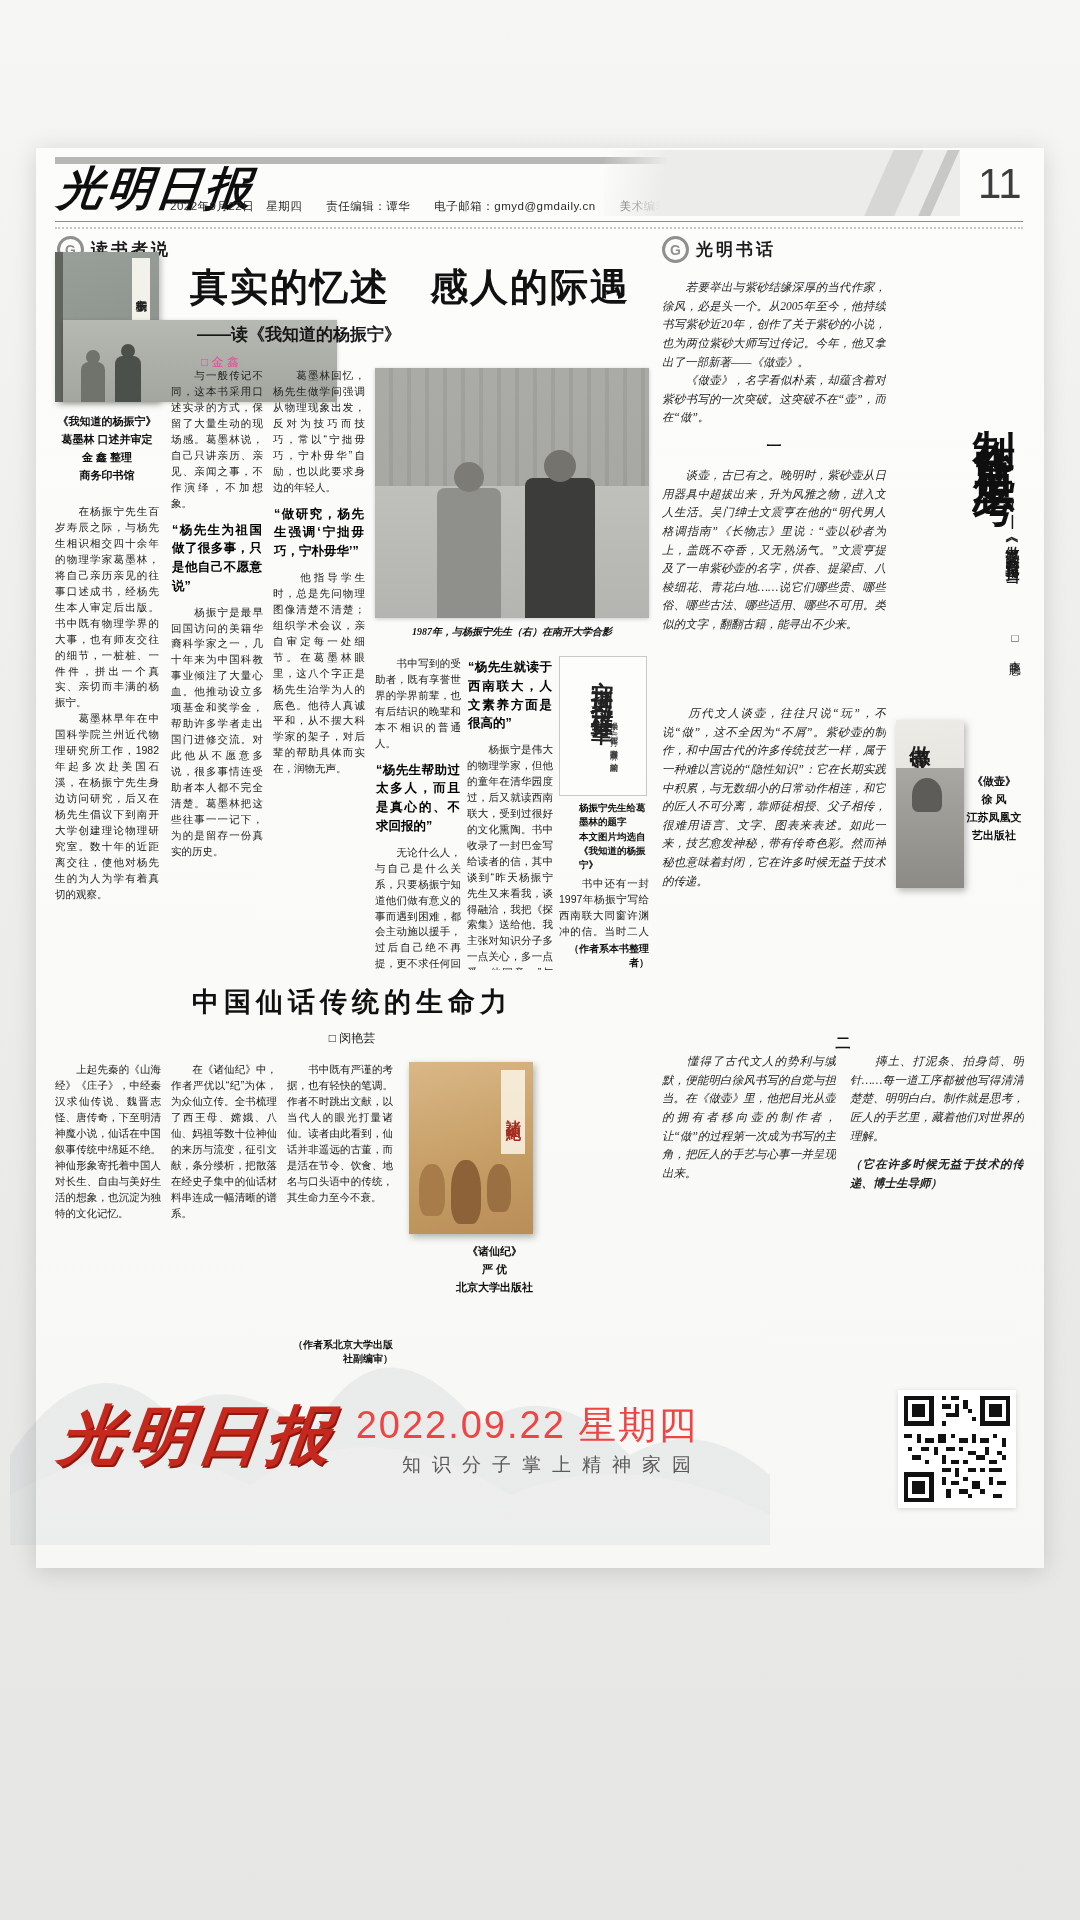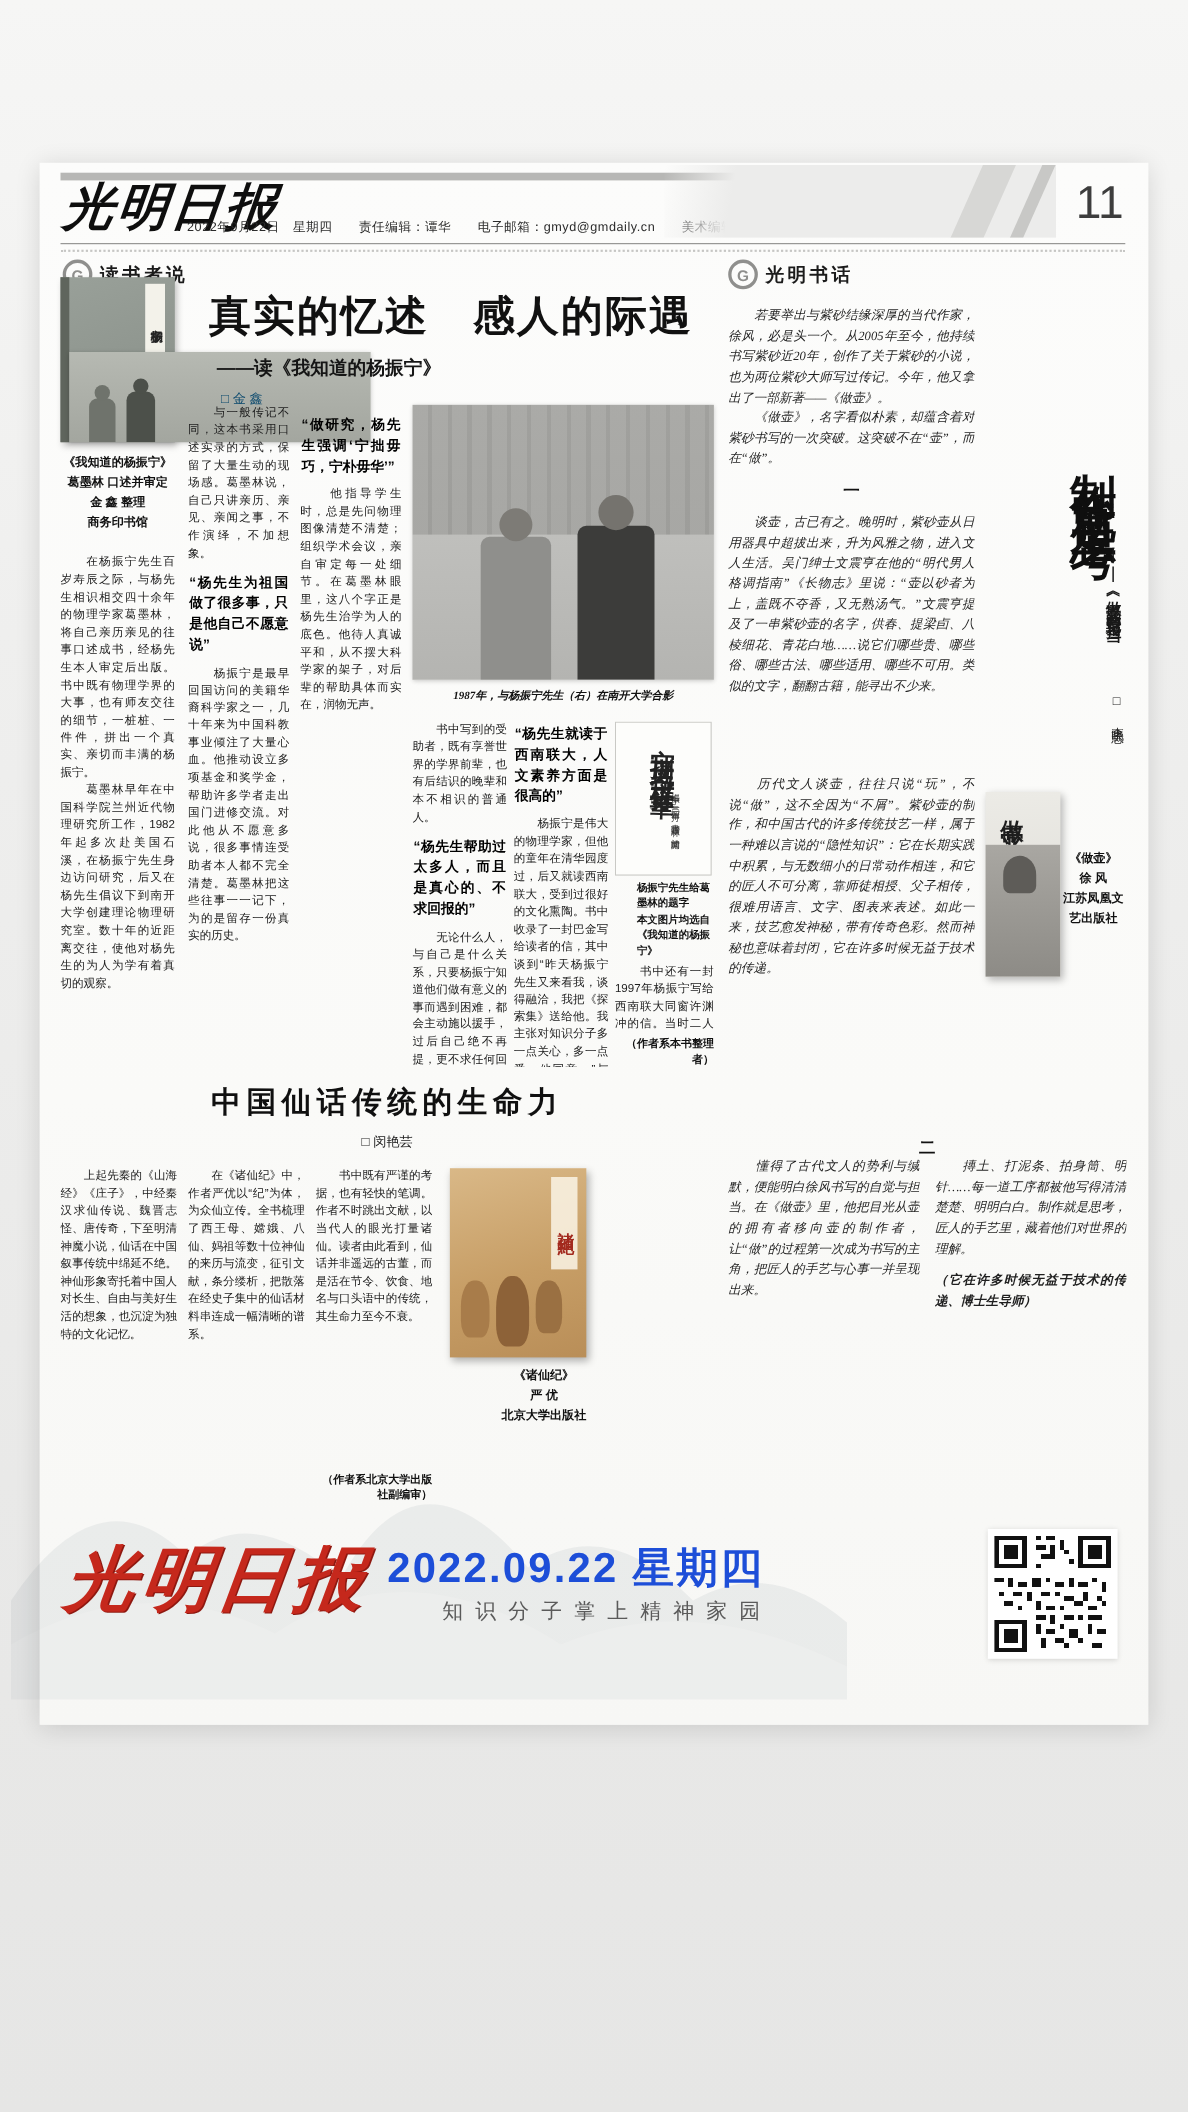--- a/index.html
+++ b/index.html
@@ -54,21 +54,21 @@
   .cover1 .label{position:absolute;right:9px;top:6px;width:18px;height:66px;background:#f3f2ea;display:flex;align-items:center;justify-content:center;}
   .cover1 .label span{writing-mode:vertical-rl;font-family:"Liberation Serif",serif;font-weight:bold;font-size:11px;color:#222;}
   .cover1 .photo{position:absolute;left:8px;bottom:0;right:0;height:82px;background:linear-gradient(180deg,#b6b9b2,#a3a69f);overflow:hidden;}
   .fig{position:absolute;bottom:0;border-radius:8px 8px 0 0;}
   .fig .head{position:absolute;left:50%;transform:translateX(-50%);top:-12px;width:14px;height:14px;border-radius:50%;background:inherit;}
   .caption-block{position:absolute;left:0;top:176px;width:104px;}
   .ma-col1{position:absolute;left:0;top:268px;width:104px;height:466px;}
   .ma-head{position:absolute;left:116px;top:26px;width:478px;}
   .ma-title{font-size:38px;font-weight:900;letter-spacing:2px;color:#111;text-align:center;white-space:nowrap;}
   .ma-sub{font-size:17px;font-weight:bold;color:#161616;margin:10px 0 0 26px;}
-  .ma-author{font-size:12px;color:#0c4a6e;margin:8px 0 0 30px;}
+  .ma-author{font-size:12px;color:#ec4899;margin:8px 0 0 30px;}
   .ma-body{position:absolute;left:116px;top:132px;width:478px;height:602px;}
   .ma-col2{position:absolute;left:0;top:0;width:92px;height:602px;}
   .ma-col3{position:absolute;left:102px;top:0;width:92px;height:602px;}
   .photo-wrap{position:absolute;left:204px;top:0;width:274px;}
   .photo{position:relative;width:274px;height:250px;background:linear-gradient(180deg,#c9c9c6 0%,#b4b4b1 100%);overflow:hidden;box-shadow:0 1px 4px rgba(0,0,0,.2);}
   .photo .shelf{position:absolute;left:0;top:0;right:0;height:118px;background:repeating-linear-gradient(90deg,#9d9d9a 0 14px,#8f8f8c 14px 18px);opacity:.7;}
   .photo-cap{font-family:"Liberation Serif",serif;font-style:italic;font-weight:bold;font-size:10px;text-align:center;margin-top:7px;color:#111;}
   .center-bottom{position:absolute;left:204px;top:288px;width:274px;height:314px;display:flex;gap:6px;}
   .cb-colA{width:86px;height:100%;overflow:hidden;}
   .cb-colB{width:86px;height:100%;overflow:hidden;}
@@ -119,21 +119,21 @@
   .ra-div2{position:absolute;left:0;top:788px;width:362px;}
   .ra-sec3{position:absolute;left:0;top:816px;width:362px;height:318px;display:flex;gap:14px;}
   .ra-sec3 .c{width:174px;height:100%;overflow:hidden;}
   .ra-end{font-weight:bold;font-style:italic;}
   
   .f-logo{
     position:absolute;left:60px;top:1392px;font-family:"Liberation Serif",serif;
     font-size:64px;font-weight:bold;font-style:italic;color:#c5281c;
     transform:skewX(-7deg);letter-spacing:5px;text-shadow:1.5px 1.5px 0 #8e1810;
   }
-  .f-date{position:absolute;left:352px;top:1400px;width:350px;font-size:38px;font-weight:bold;color:#1d4ed8;letter-spacing:2px;}
+  .f-date{position:absolute;left:352px;top:1400px;width:350px;text-align:center;font-size:38px;font-weight:normal;color:#ef4444;letter-spacing:2px;}
   .f-tag{position:absolute;left:352px;top:1452px;width:350px;text-align:right;font-size:19px;color:#5a5a5a;letter-spacing:11px;}
   .qr{position:absolute;left:898px;top:1390px;width:118px;height:118px;background:#fff;box-shadow:0 1px 5px rgba(0,0,0,.15);padding:6px;box-sizing:border-box;}
   .mountains{position:absolute;left:10px;top:1245px;opacity:.09;}
 </style>
 </head>
 <body>
 
 <div class="stage">
 
   <div class="paper"></div>
@@ -184,20 +184,21 @@
       <div class="ma-author">□ 金 鑫</div>
     </div>
 
     <div class="ma-body">
       <div class="ma-col2">
         <div class="coltext">　　与一般传记不同，这本书采用口述实录的方式，保留了大量生动的现场感。葛墨林说，自己只讲亲历、亲见、亲闻之事，不作演绎，不加想象。</div>
         <div class="subhead">“杨先生为祖国做了很多事，只是他自己不愿意说”</div>
         <div class="coltext">　　杨振宁是最早回国访问的美籍华裔科学家之一，几十年来为中国科教事业倾注了大量心血。他推动设立多项基金和奖学金，帮助许多学者走出国门进修交流。对此他从不愿意多说，很多事情连受助者本人都不完全清楚。葛墨林把这些往事一一记下，为的是留存一份真实的历史。</div>
       </div>
       <div class="ma-col3">
+        <div class="coltext">　　葛墨林回忆，杨先生做学问强调从物理现象出发，反对为技巧而技巧，常以“宁拙毋巧，宁朴毋华”自励，也以此要求身边的年轻人。</div>
         <div class="subhead">“做研究，杨先生强调‘宁拙毋巧，宁朴毋华’”</div>
         <div class="coltext">　　他指导学生时，总是先问物理图像清楚不清楚；组织学术会议，亲自审定每一处细节。在葛墨林眼里，这八个字正是杨先生治学为人的底色。他待人真诚平和，从不摆大科学家的架子，对后辈的帮助具体而实在，润物无声。</div>
       </div>
 
       <div class="photo-wrap">
         <div class="photo">
           <div class="shelf"></div>
           <div class="fig" style="left:62px;width:64px;height:130px;background:#8f8f8c;">
               <span class="head" style="width:30px;height:30px;top:-26px;background:#7d7b76;"></span>
             </div>

